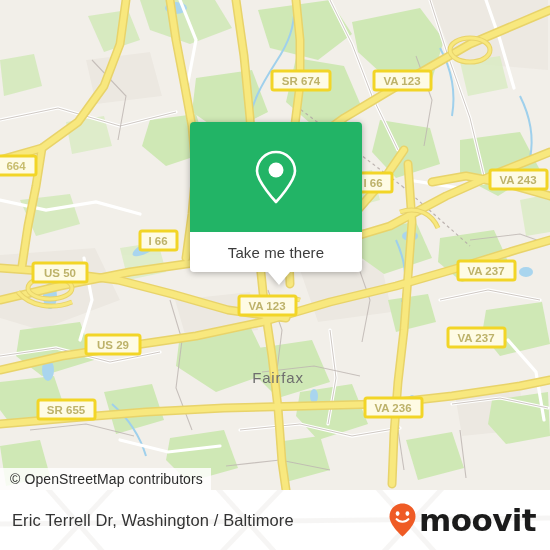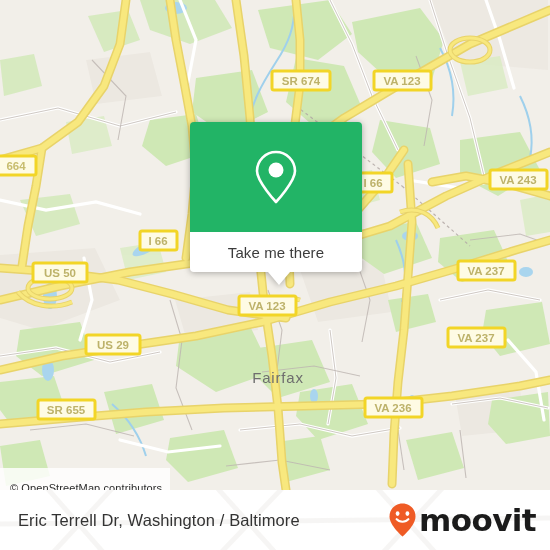--- a/index.html
+++ b/index.html
@@ -34,23 +34,23 @@
   #map svg { display: block; }
 
   
   #attribution {
     position: absolute;
     left: 0;
     top: 468px;
     height: 22px;
     display: flex;
     align-items: center;
-    padding: 9px 8px 0 10px;
+    padding: 0 8px 0 10px;
     background: rgba(255,255,255,0.82);
-    font-size: 11px;
+    font-size: 14px;
     color: #2b2b2b;
     letter-spacing: 0.1px;
     white-space: nowrap;
     z-index: 40;
     justify-content: center;
   }
 
   
   #popup {
     position: absolute;
@@ -106,21 +106,21 @@
     width: 550px; height: 60px;
     opacity: 0.30;
   }
   #footer-inner {
     position: relative;
     width: 550px;
     height: 60px;
     display: flex;
     align-items: center;
     justify-content: space-between;
-    padding: 0 14px 0 18px;
+    padding: 0 14px 0 12px;
     box-sizing: border-box;
   }
   #footer-title {
     font-size: 16.5px;
     color: #333333;
     letter-spacing: 0.1px;
     white-space: nowrap;
   }
   #brand {
     display: flex;

